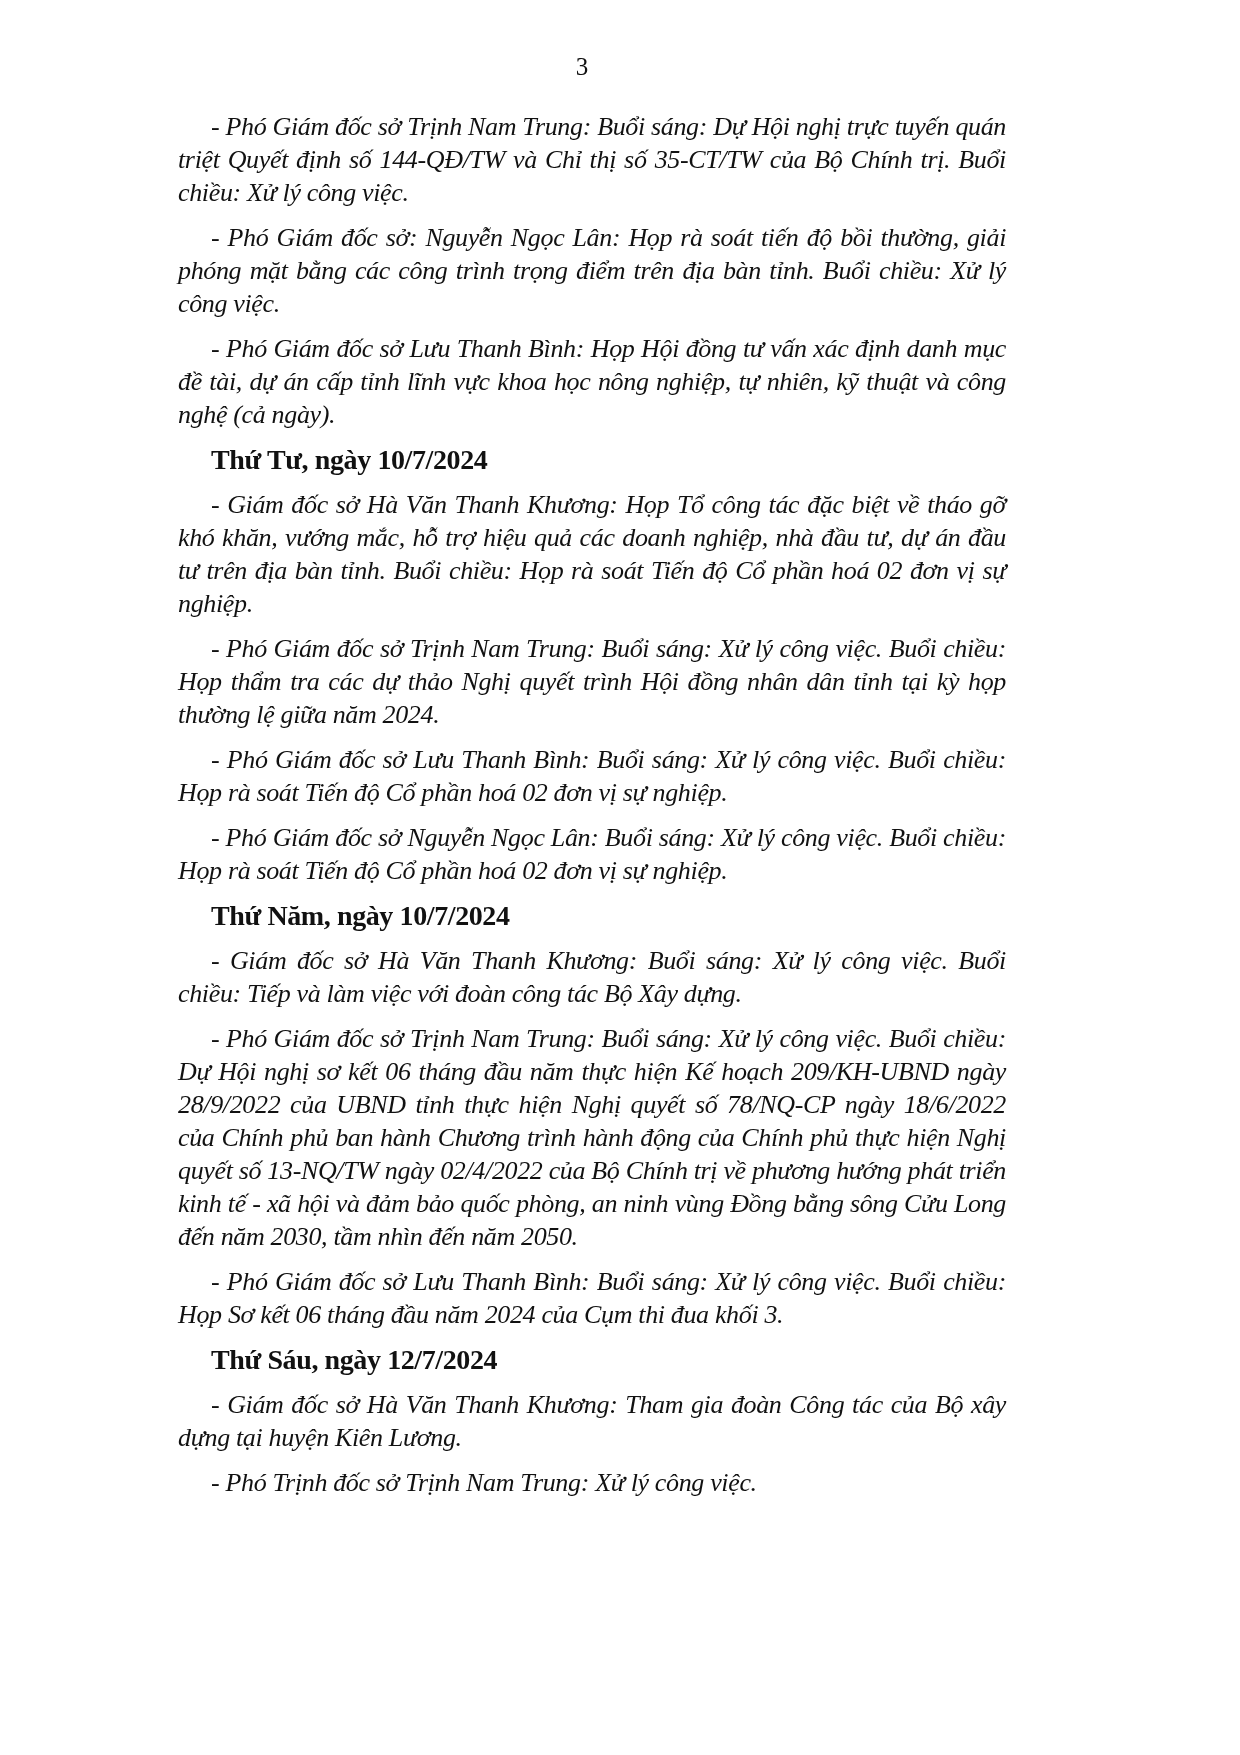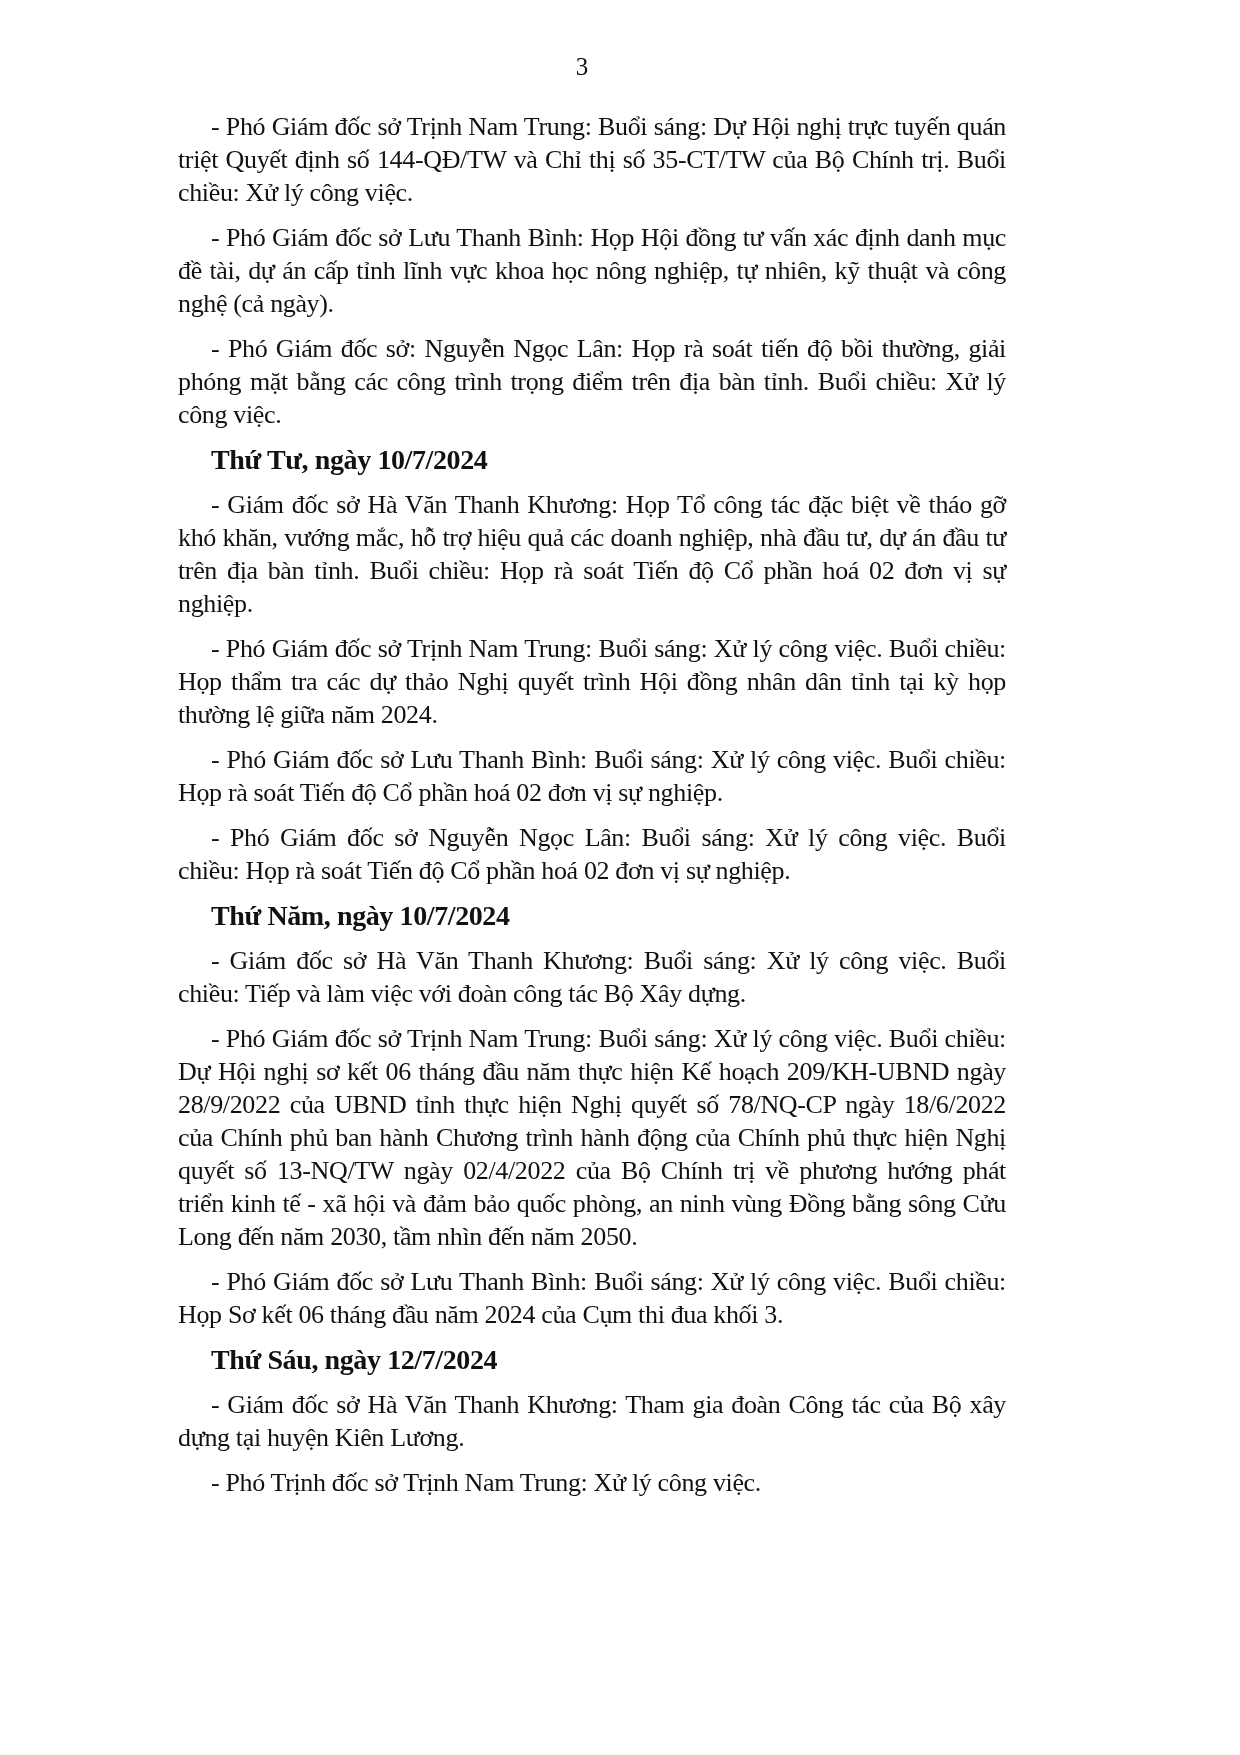--- a/index.html
+++ b/index.html
@@ -30,39 +30,40 @@
       transform: translateX(-10px);
     }
     .para {
       font-size: 26px;
       line-height: 33px;
       text-align: justify;
       text-indent: 33px;
       margin: 0 0 12px 0;
       letter-spacing: -0.35px;
       word-spacing: 0px;
+      font-style: italic;
     }
     .day-heading {
       font-size: 28px;
       line-height: 33px;
       font-weight: bold;
       text-indent: 33px;
       margin: 0 0 12px 0;
       letter-spacing: -0.4px;
     }
   </style>
 </head>
 <body>
 
 <div class="page">
   <div class="page-number">3</div>
 
   <p class="para">- Phó Giám đốc sở Trịnh Nam Trung: Buổi sáng: Dự Hội nghị trực tuyến quán triệt Quyết định số 144-QĐ/TW và Chỉ thị số 35-CT/TW của Bộ Chính trị. Buổi chiều: Xử lý công việc.</p>
+  <p class="para">- Phó Giám đốc sở: Nguyễn Ngọc Lân: Họp rà soát tiến độ bồi thường, giải phóng mặt bằng các công trình trọng điểm trên địa bàn tỉnh. Buổi chiều: Xử lý công việc.</p>
   <p class="para">- Phó Giám đốc sở Lưu Thanh Bình: Họp Hội đồng tư vấn xác định danh mục đề tài, dự án cấp tỉnh lĩnh vực khoa học nông nghiệp, tự nhiên, kỹ thuật và công nghệ (cả ngày).</p>
-  <p class="para">- Phó Giám đốc sở: Nguyễn Ngọc Lân: Họp rà soát tiến độ bồi thường, giải phóng mặt bằng các công trình trọng điểm trên địa bàn tỉnh. Buổi chiều: Xử lý công việc.</p>
 
   <p class="day-heading">Thứ Tư, ngày 10/7/2024</p>
   <p class="para">- Giám đốc sở Hà Văn Thanh Khương: Họp Tổ công tác đặc biệt về tháo gỡ khó khăn, vướng mắc, hỗ trợ hiệu quả các doanh nghiệp, nhà đầu tư, dự án đầu tư trên địa bàn tỉnh. Buổi chiều: Họp rà soát Tiến độ Cổ phần hoá 02 đơn vị sự nghiệp.</p>
   <p class="para">- Phó Giám đốc sở Trịnh Nam Trung: Buổi sáng: Xử lý công việc. Buổi chiều: Họp thẩm tra các dự thảo Nghị quyết  trình Hội đồng nhân dân tỉnh tại kỳ họp thường lệ giữa năm 2024.</p>
   <p class="para">- Phó Giám đốc sở Lưu Thanh Bình: Buổi sáng: Xử lý công việc. Buổi chiều: Họp rà soát Tiến độ Cổ phần hoá 02 đơn vị sự nghiệp.</p>
   <p class="para">- Phó Giám đốc sở Nguyễn Ngọc Lân: Buổi sáng: Xử lý công việc. Buổi chiều: Họp rà soát Tiến độ Cổ phần hoá 02 đơn vị sự nghiệp.</p>
 
   <p class="day-heading">Thứ Năm, ngày 10/7/2024</p>
   <p class="para">- Giám đốc sở Hà Văn Thanh Khương: Buổi sáng: Xử lý công việc. Buổi chiều: Tiếp và làm việc với đoàn công tác Bộ Xây dựng.</p>
   <p class="para">- Phó Giám đốc sở Trịnh Nam Trung: Buổi sáng: Xử lý công việc. Buổi chiều: Dự Hội nghị sơ kết 06 tháng đầu năm thực hiện Kế hoạch 209/KH-UBND ngày 28/9/2022 của UBND tỉnh thực hiện Nghị quyết số 78/NQ-CP ngày 18/6/2022 của Chính phủ ban hành Chương trình hành động của Chính phủ thực hiện Nghị quyết số 13-NQ/TW ngày 02/4/2022 của Bộ Chính trị về phương hướng phát triển kinh tế - xã hội và đảm bảo quốc phòng, an ninh vùng Đồng bằng sông Cửu Long đến năm 2030, tầm nhìn đến năm 2050.</p>

